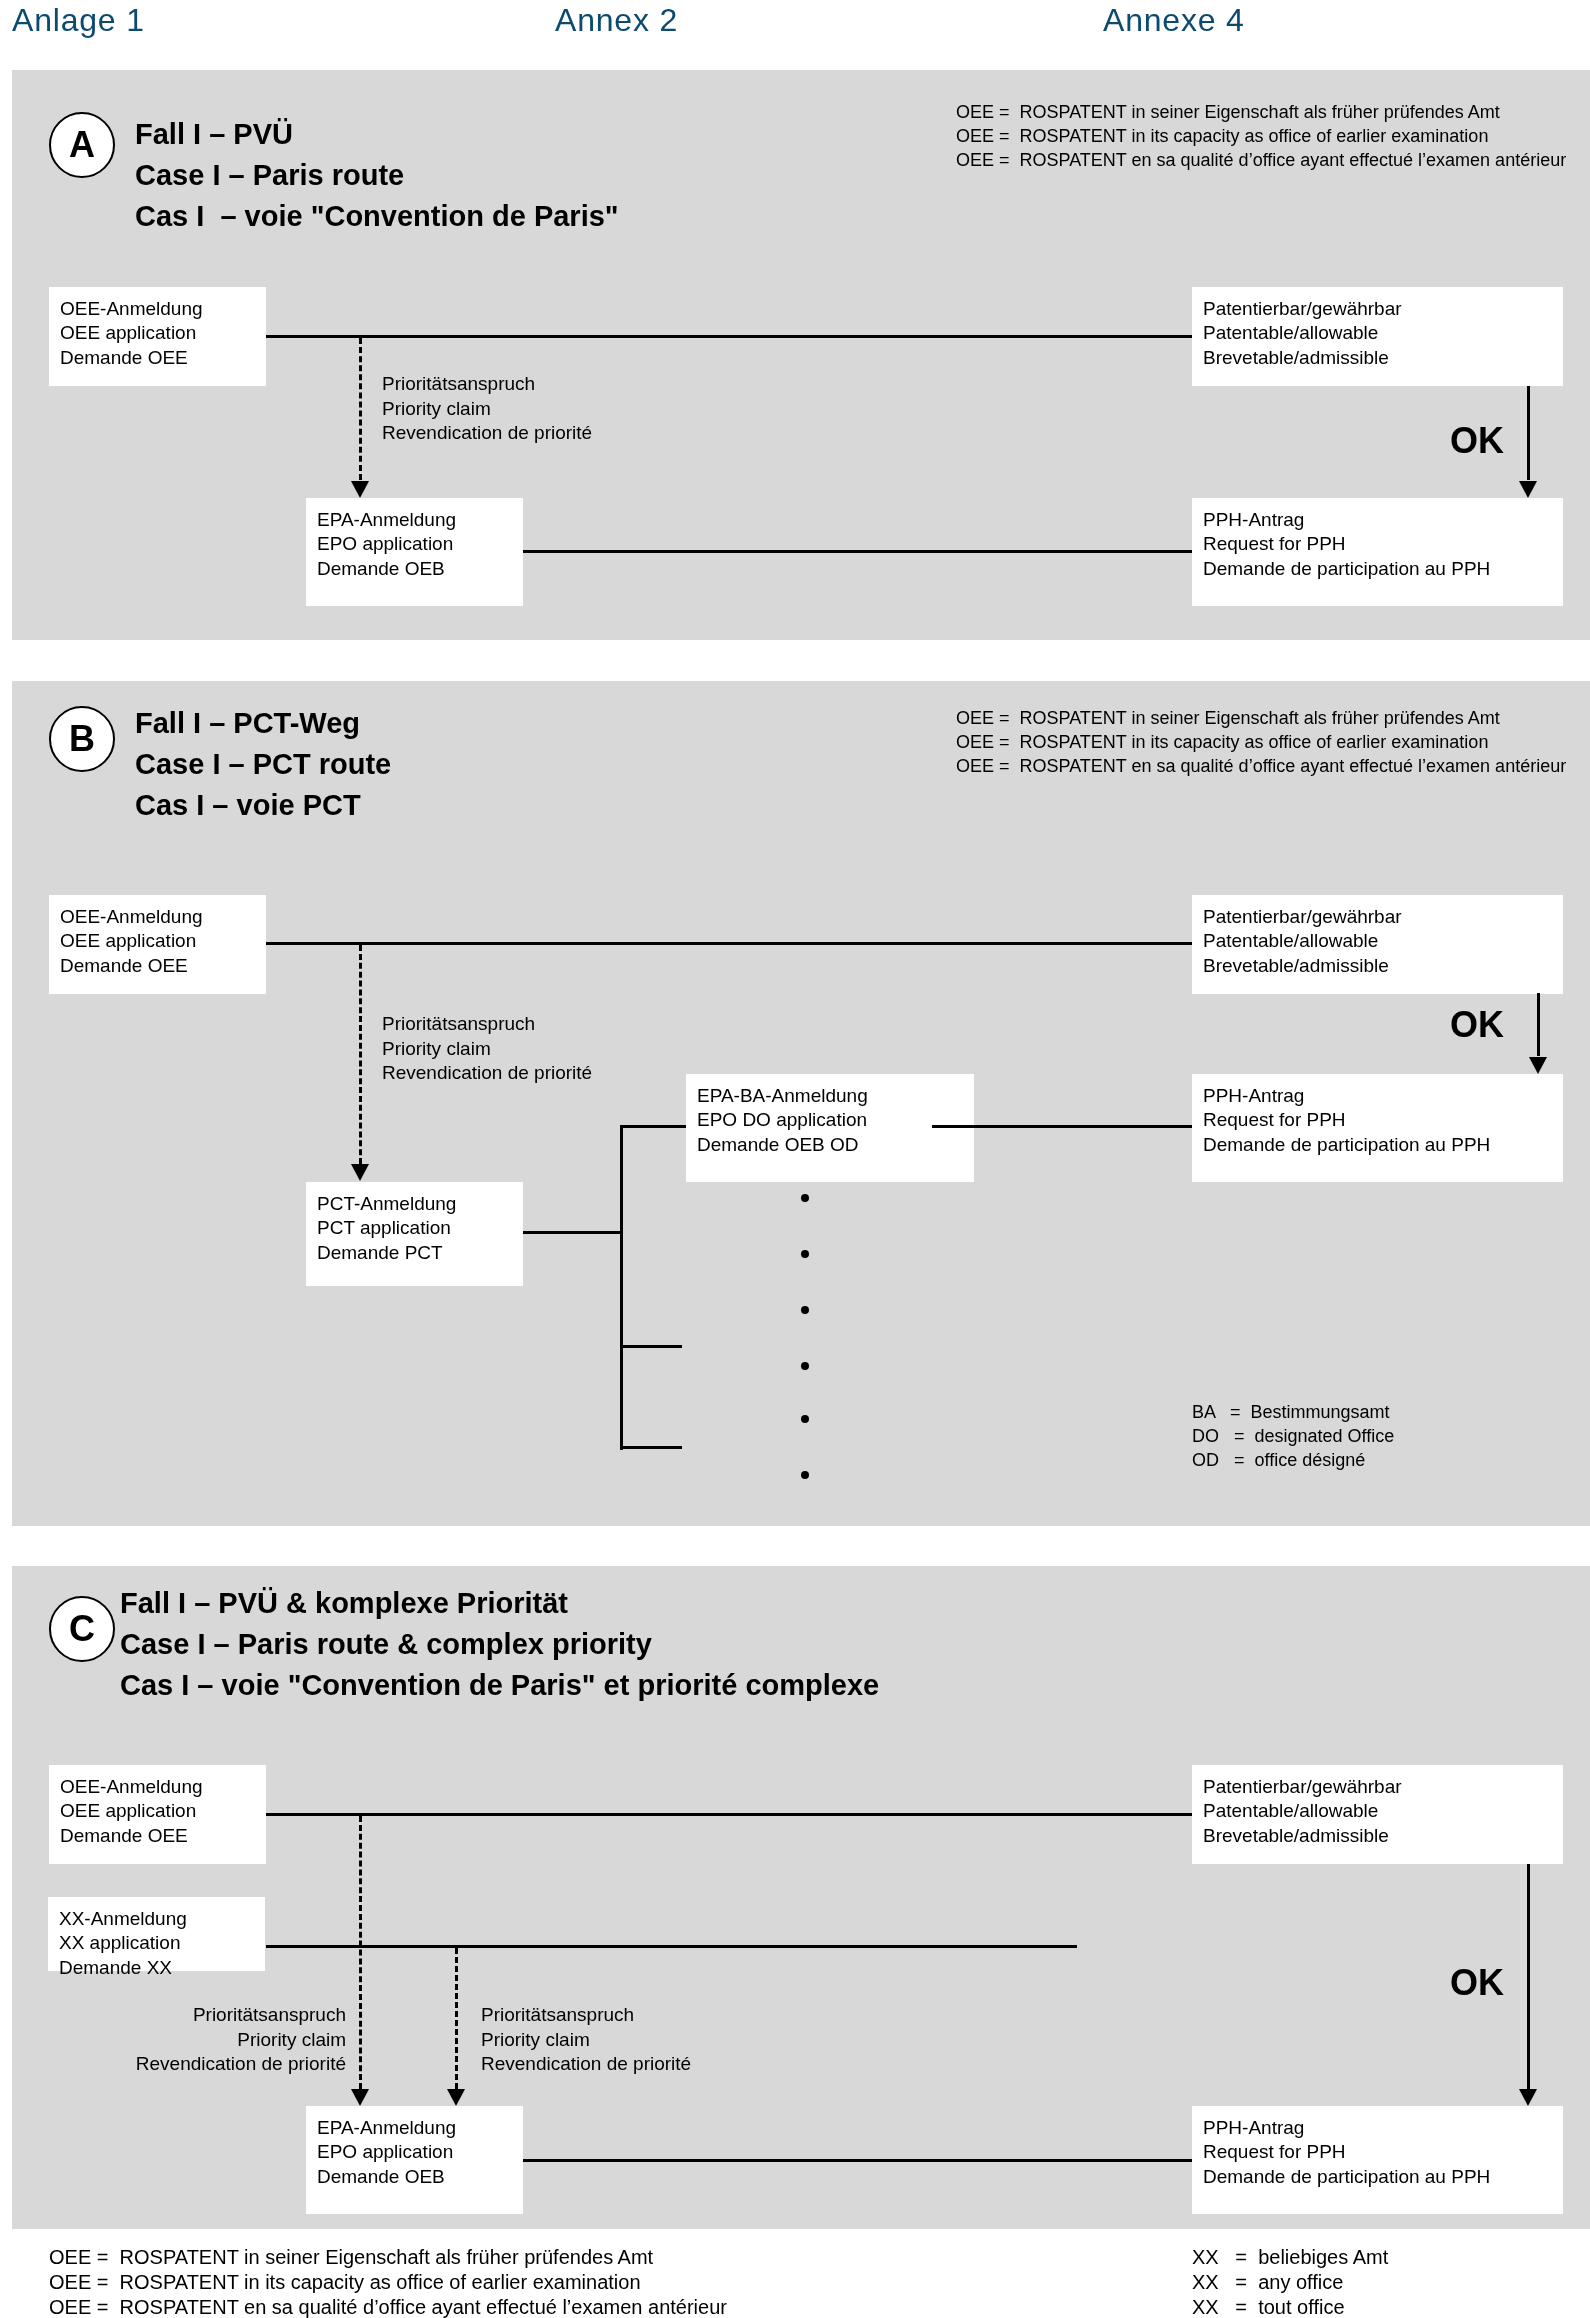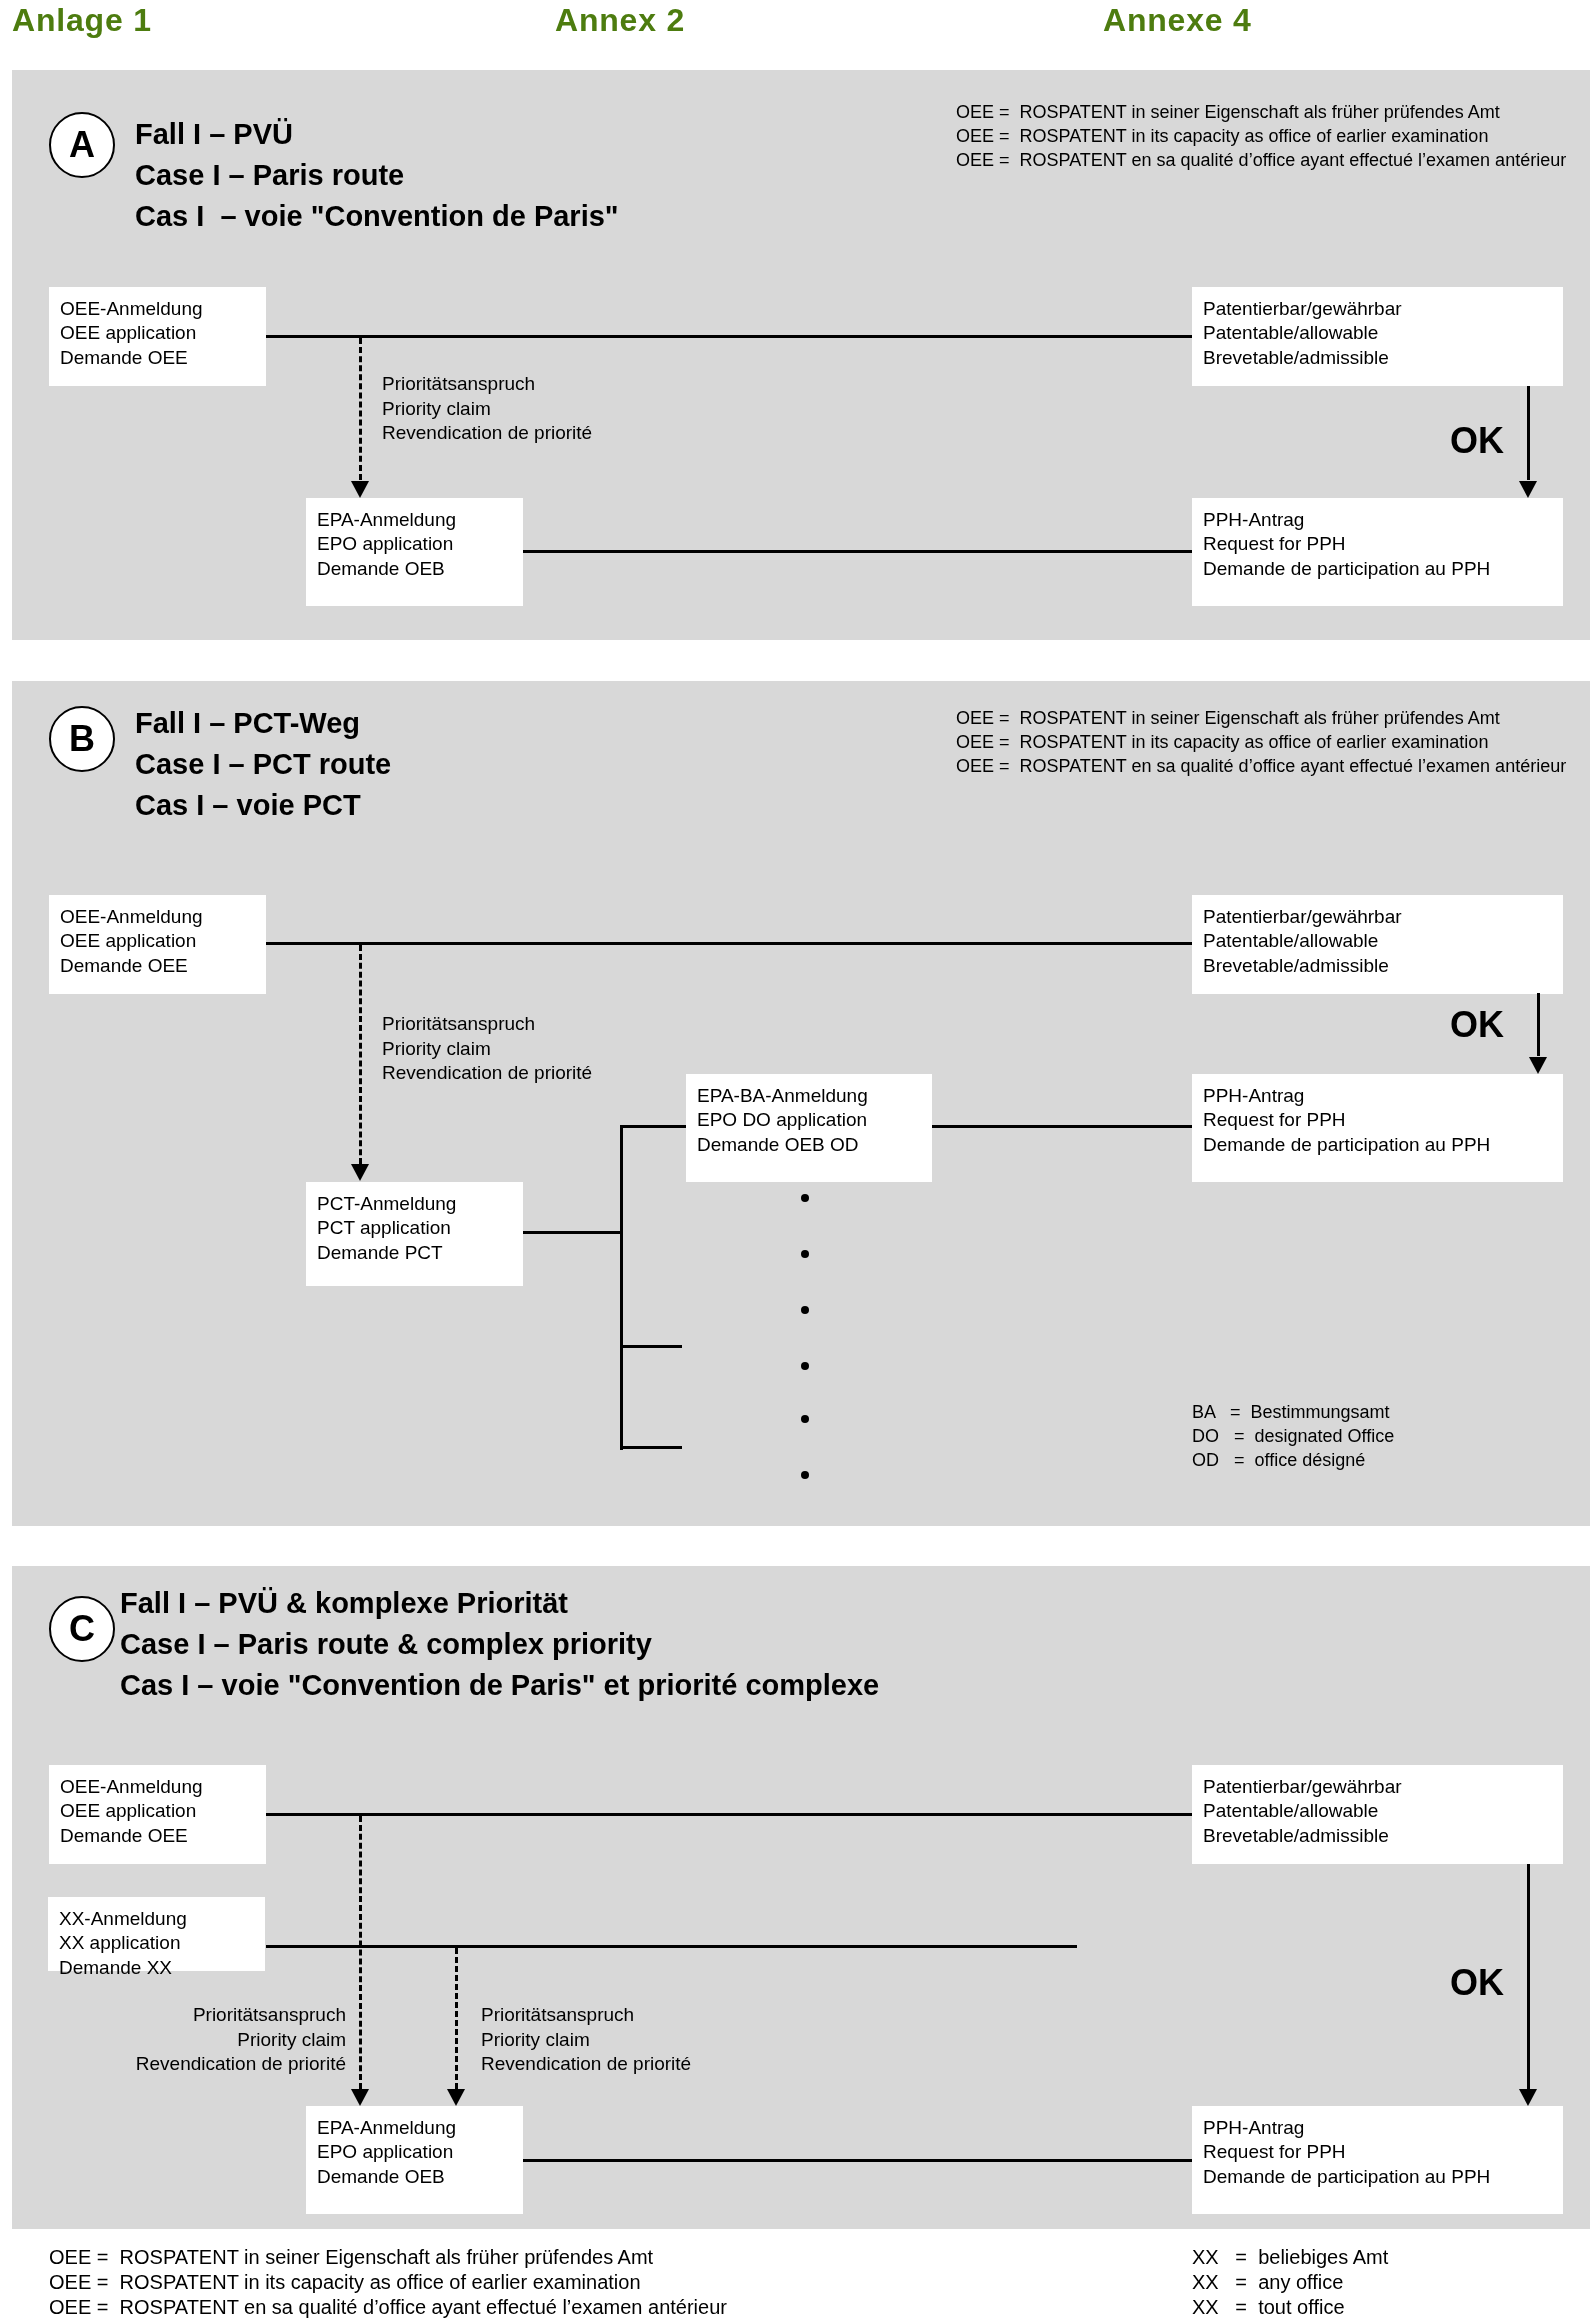--- a/index.html
+++ b/index.html
@@ -1,20 +1,20 @@
 <!DOCTYPE html>
 <html style="font-size:12.7px"><head>
 <meta charset="utf-8">
 <style>
   * { margin: 0; padding: 0; box-sizing: border-box; }
   html, body { background: #ffffff; }
   body { font-family: "Liberation Sans", sans-serif; color: #000; }
   .page { position: relative; width: 1590px; height: 2319px; background: #ffffff; overflow: hidden; }
 
-  .hdr-t { position: absolute; top: 1.6px; font-size: 32px; font-weight: bold; color: #4d7c0f; letter-spacing: 0.8px; }
+  .hdr-t { position: absolute; top: 1.6px; font-size: 32px; font-weight: normal; color: #0c4a6e; letter-spacing: 0.8px; }
 
   .panel-bg { position: absolute; left: 12px; width: 1578px; background: #d8d8d8; }
 
   .badge { position: absolute; width: 66px; height: 66px; background: #ffffff; border: 2.4px solid #000;
            border-radius: 50%; display: flex; align-items: center; justify-content: center;
            font-size: 36px; font-weight: bold; }
 
   .title  { position: absolute; font-size: 29px; font-weight: bold; line-height: 1.42; white-space: pre; }
   .legend { position: absolute; font-size: 18px; line-height: 1.34; white-space: pre; }
   .plabel { position: absolute; font-size: 19px; line-height: 1.3;  white-space: pre; }
@@ -104,21 +104,21 @@
 Brevetable/admissible</div>
 
     <div class="hline" style="left:266px;top:942px;width:926px"></div>
 
     <div class="dline" style="left:359px;top:945px;height:219px"></div>
     <div class="ahead" style="left:351px;top:1164px"></div>
     <div class="plabel" style="left:382px;top:1012px">Prioritätsanspruch
 Priority claim
 Revendication de priorité</div>
 
-    <div class="box" style="left:686px;top:1074px;width:246px;height:108px">EPA-BA-Anmeldung
+    <div class="box" style="left:686px;top:1074px;width:288px;height:108px">EPA-BA-Anmeldung
 EPO DO application
 Demande OEB OD</div>
     <div class="box" style="left:1192px;top:1074px;width:371px;height:108px">PPH-Antrag
 Request for PPH
 Demande de participation au PPH</div>
     <div class="hline" style="left:932px;top:1125px;width:260px"></div>
 
     <div class="box" style="left:306px;top:1182px;width:217px;height:104px">PCT-Anmeldung
 PCT application
 Demande PCT</div>

